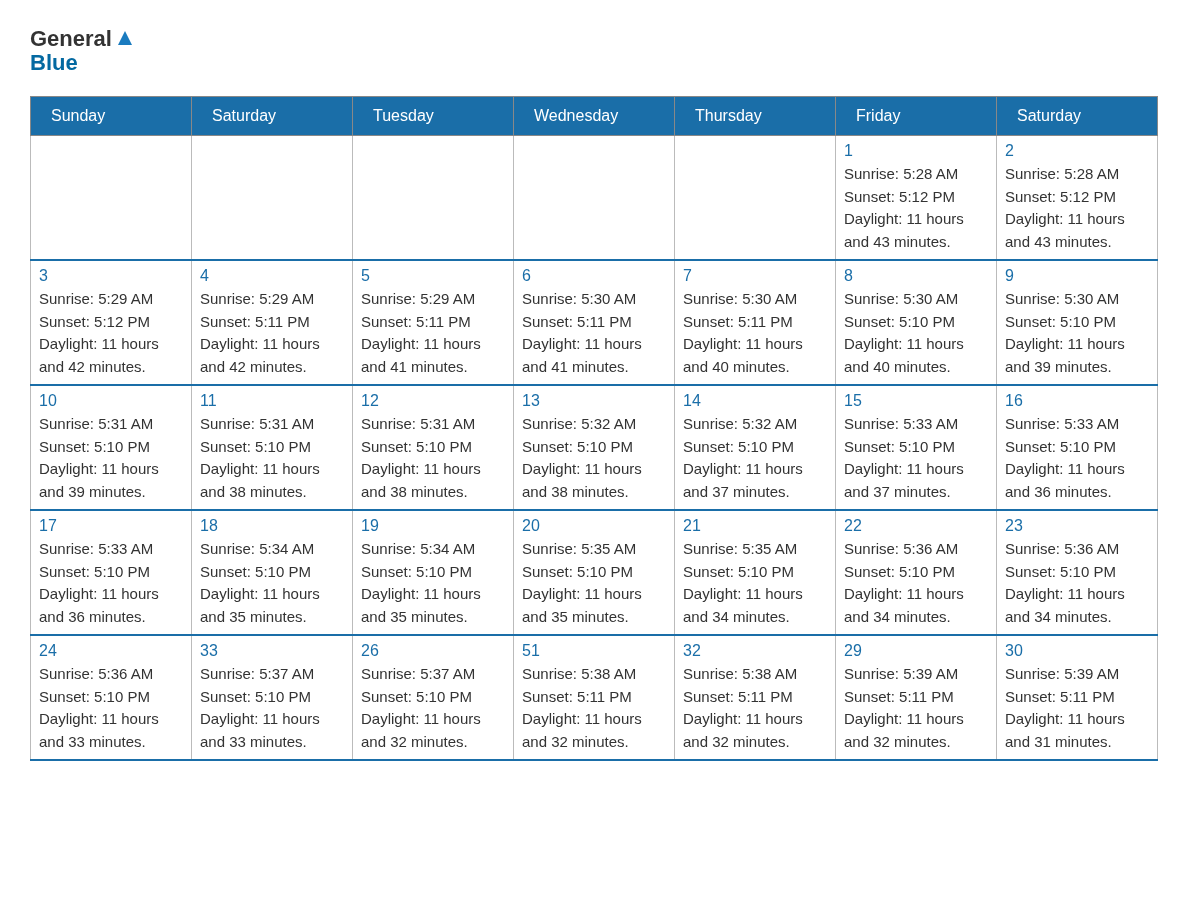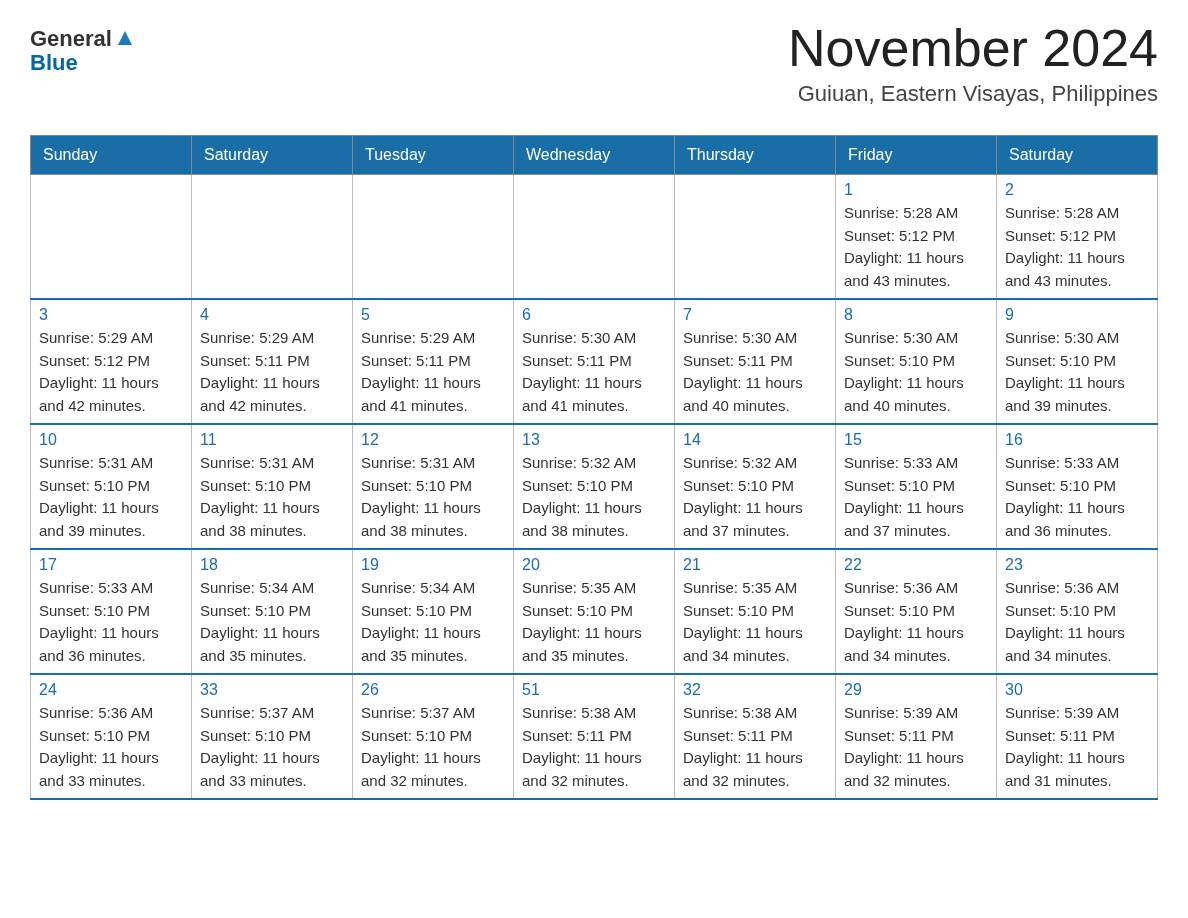--- a/index.html
+++ b/index.html
@@ -7,21 +7,21 @@
       font-family: Arial, sans-serif;
       background: #fff;
       width: 1188px;
       min-height: 918px;
       padding: 20px 30px;
     }
     .header-area {
       display: flex;
       justify-content: space-between;
       align-items: flex-start;
-      margin-bottom: 28px;
+      margin-bottom: 20px;
     }
     .logo {
       display: flex;
       align-items: center;
       padding-top: 6px;
     }
     .logo-text-general {
       font-size: 22px;
       font-weight: bold;
       color: #333;
@@ -62,21 +62,21 @@
     .calendar {
       width: 100%;
       border-collapse: collapse;
       border: 1px solid #aaa;
     }
     .calendar th {
       background: #1a6ea8;
       color: #fff;
       font-size: 16px;
       font-weight: normal;
-      padding: 10px 12px;
+      padding: 10px 20px;
       text-align: left;
       border: 1px solid #888;
     }
     .calendar td {
       vertical-align: top;
       padding: 6px 8px;
       border: 1px solid #bbb;
       width: calc(100%/7);
       min-height: 100px;
       font-size: 13px;
@@ -112,24 +112,20 @@
         <span class="logo-text-general">General</span>
         <svg width="22" height="22" viewBox="0 0 22 22" style="margin-left:2px;margin-top:-2px;">
           <polygon points="4,18 18,18 11,4" fill="#1a7bbf"></polygon>
         </svg>
       </div>
       <div class="logo-row2">
         <span class="logo-text-blue">Blue</span>
       </div>
     </div>
   </div>
-  <div class="title-area">
-    <div class="main-title">November 2024</div>
-    <div class="subtitle">Guiuan, Eastern Visayas, Philippines</div>
-  </div>
 </div>
 
 <table class="calendar">
   <thead>
     <tr>
     <th>Sunday</th>
         <th>Saturday</th>
         <th>Tuesday</th>
         <th>Wednesday</th>
         <th>Thursday</th>

